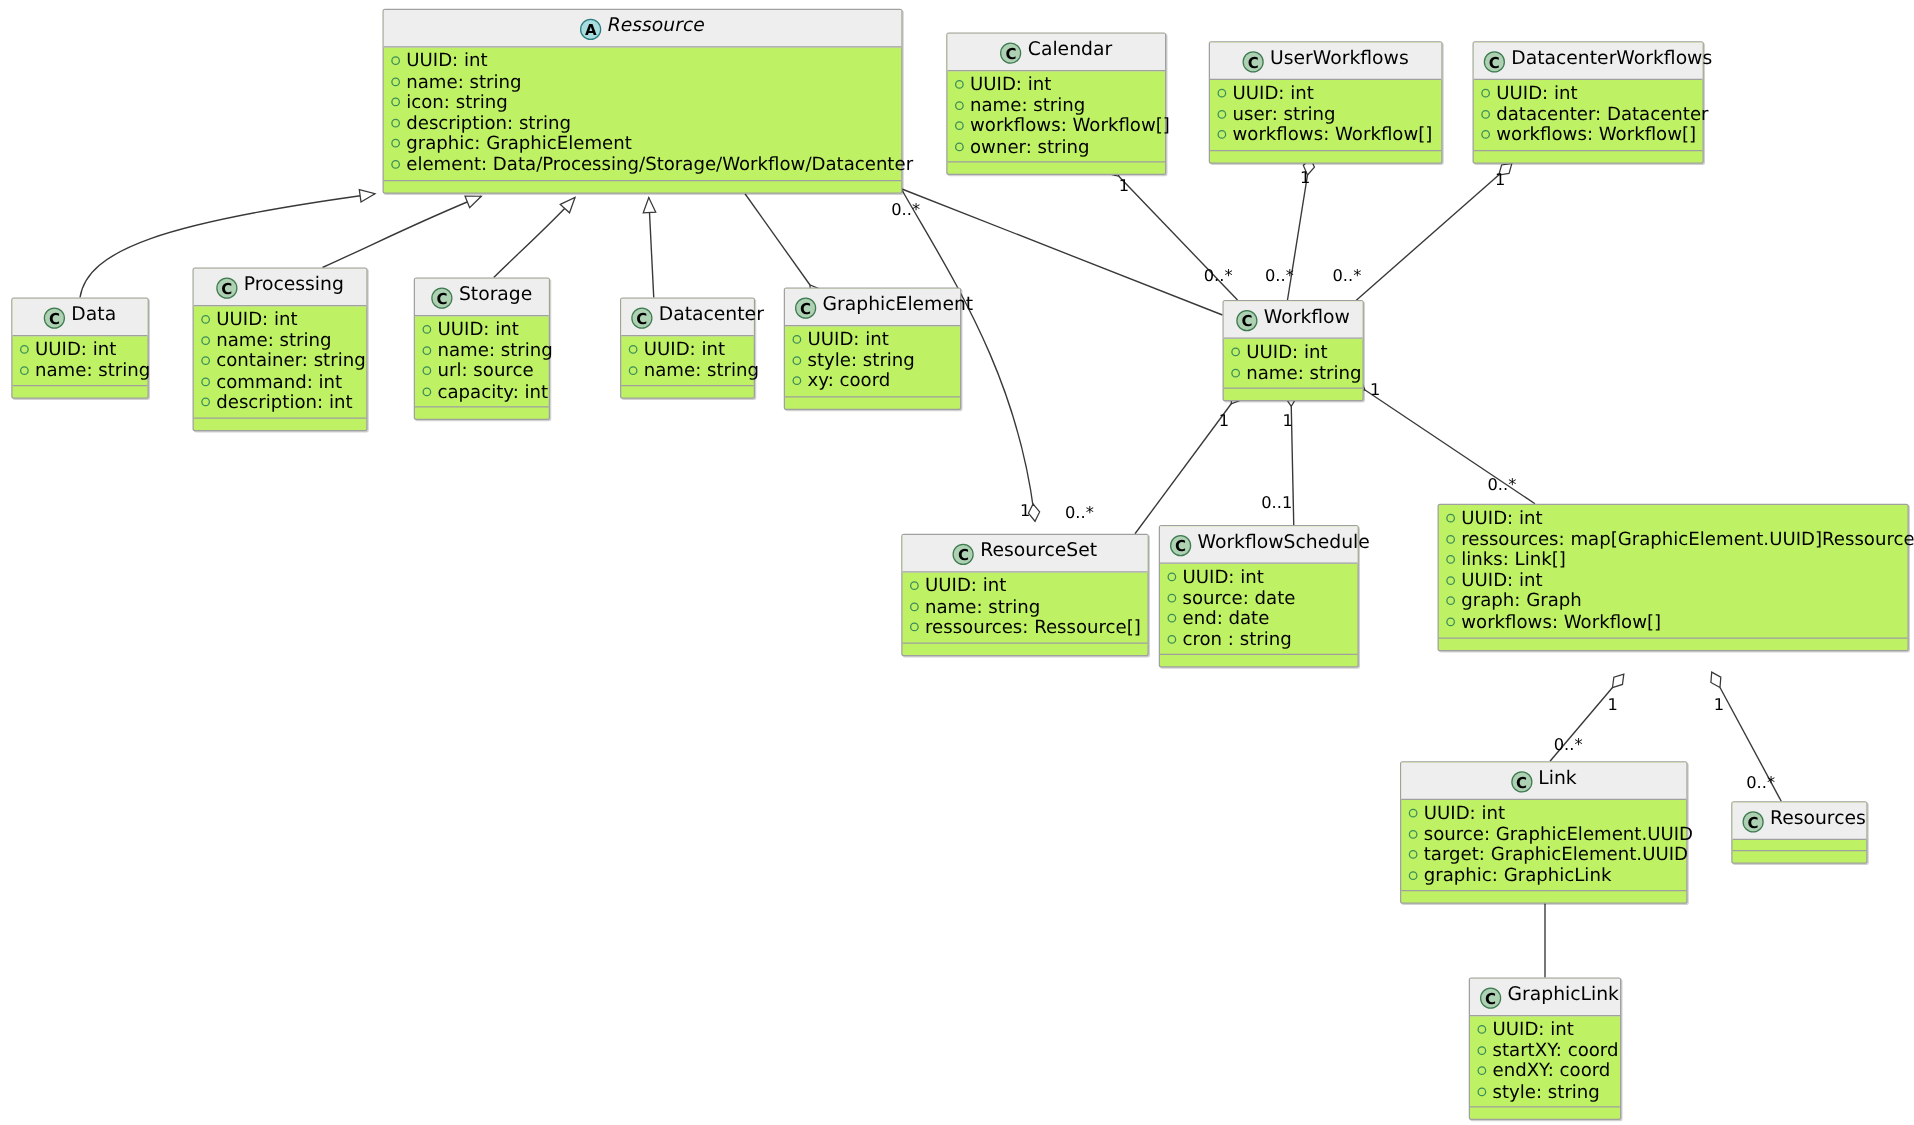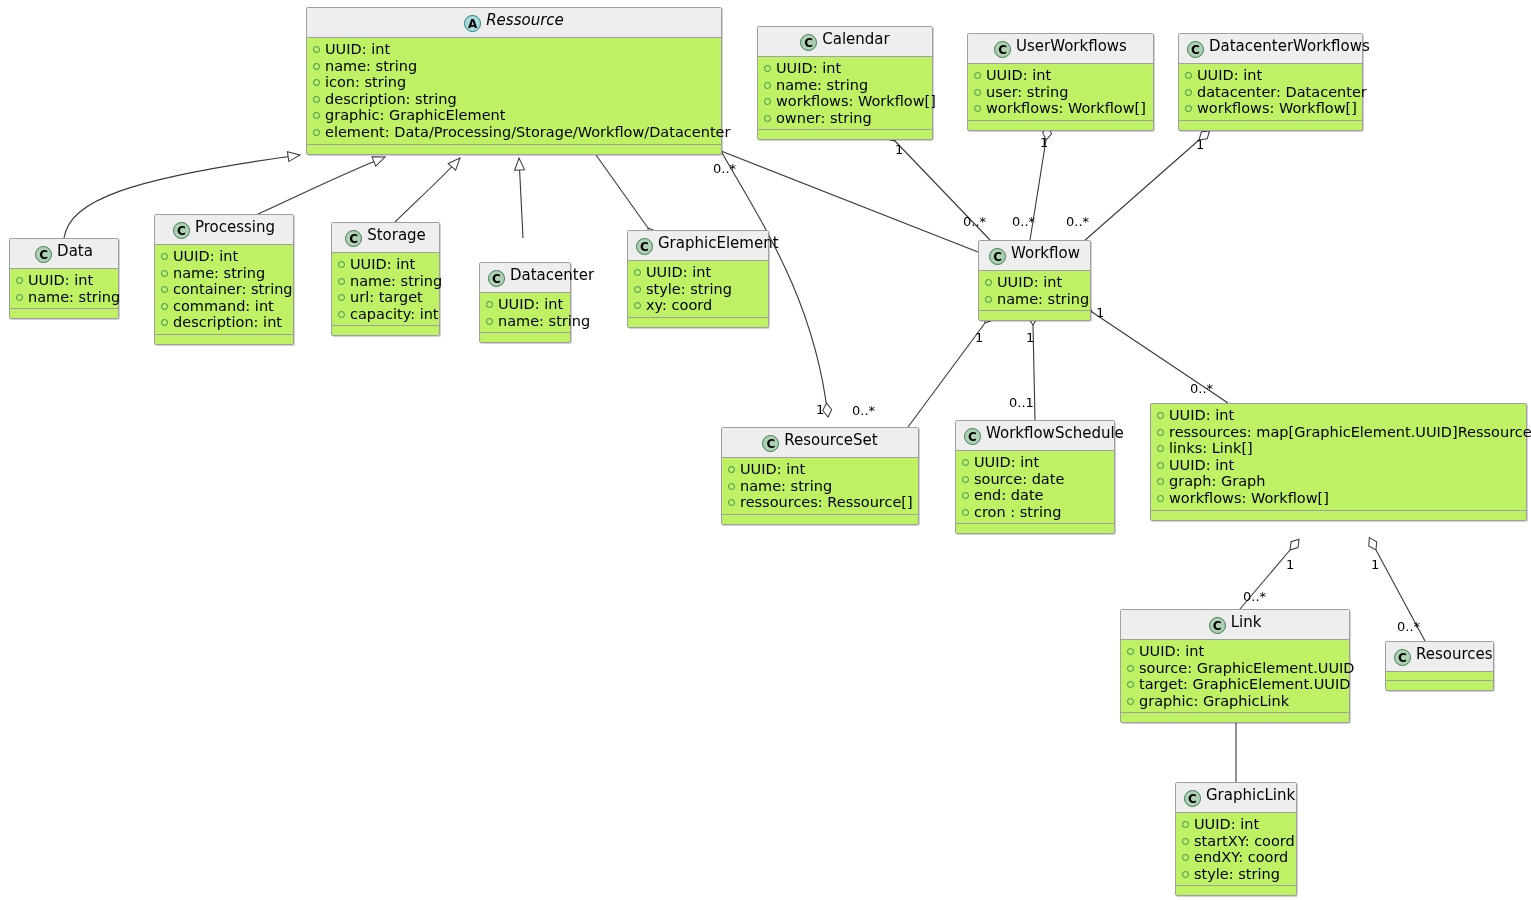--- a/index.html
+++ b/index.html
@@ -213,26 +213,26 @@
           <div class="attr"><span class="vis"></span><span>command: int</span></div>
           <div class="attr"><span class="vis"></span><span>description: int</span></div>
         </div>
         <div class="uml-methods"></div>
       </div>
       <div class="uml-class" style="left: 331px; top: 222px; width: 109px;">
         <div class="uml-header"><span class="stereo c">C</span><span class="cls-name">Storage</span></div>
         <div class="uml-attrs">
           <div class="attr"><span class="vis"></span><span>UUID: int</span></div>
           <div class="attr"><span class="vis"></span><span>name: string</span></div>
-          <div class="attr"><span class="vis"></span><span>url: target</span></div>
+          <div class="attr"><span class="vis"></span><span>url: source</span></div>
           <div class="attr"><span class="vis"></span><span>capacity: int</span></div>
         </div>
         <div class="uml-methods"></div>
       </div>
-      <div class="uml-class" style="left: 479px; top: 238px; width: 92px; margin-top: 24px;">
+      <div class="uml-class" style="left: 496px; top: 238px; width: 108px;">
         <div class="uml-header"><span class="stereo c">C</span><span class="cls-name">Datacenter</span></div>
         <div class="uml-attrs">
           <div class="attr"><span class="vis"></span><span>UUID: int</span></div>
           <div class="attr"><span class="vis"></span><span>name: string</span></div>
         </div>
         <div class="uml-methods"></div>
       </div>
       <div class="uml-class" style="left: 627px; top: 230px; width: 142px;">
         <div class="uml-header"><span class="stereo c">C</span><span class="cls-name">GraphicElement</span></div>
         <div class="uml-attrs">
@@ -252,21 +252,21 @@
       </div>
       <div class="uml-class" style="left: 721px; top: 427px; width: 198px;">
         <div class="uml-header"><span class="stereo c">C</span><span class="cls-name">ResourceSet</span></div>
         <div class="uml-attrs">
           <div class="attr"><span class="vis"></span><span>UUID: int</span></div>
           <div class="attr"><span class="vis"></span><span>name: string</span></div>
           <div class="attr"><span class="vis"></span><span>ressources: Ressource[]</span></div>
         </div>
         <div class="uml-methods"></div>
       </div>
-      <div class="uml-class" style="left: 955px; top: 420px; width: 160px;">
+      <div class="uml-class" style="left: 927px; top: 420px; width: 160px;">
         <div class="uml-header"><span class="stereo c">C</span><span class="cls-name">WorkflowSchedule</span></div>
         <div class="uml-attrs">
           <div class="attr"><span class="vis"></span><span>UUID: int</span></div>
           <div class="attr"><span class="vis"></span><span>source: date</span></div>
           <div class="attr"><span class="vis"></span><span>end: date</span></div>
           <div class="attr"><span class="vis"></span><span>cron : string</span></div>
         </div>
         <div class="uml-methods"></div>
       </div>
       <div class="uml-class" style="left: 1150px; top: 403px; width: 377px;">

